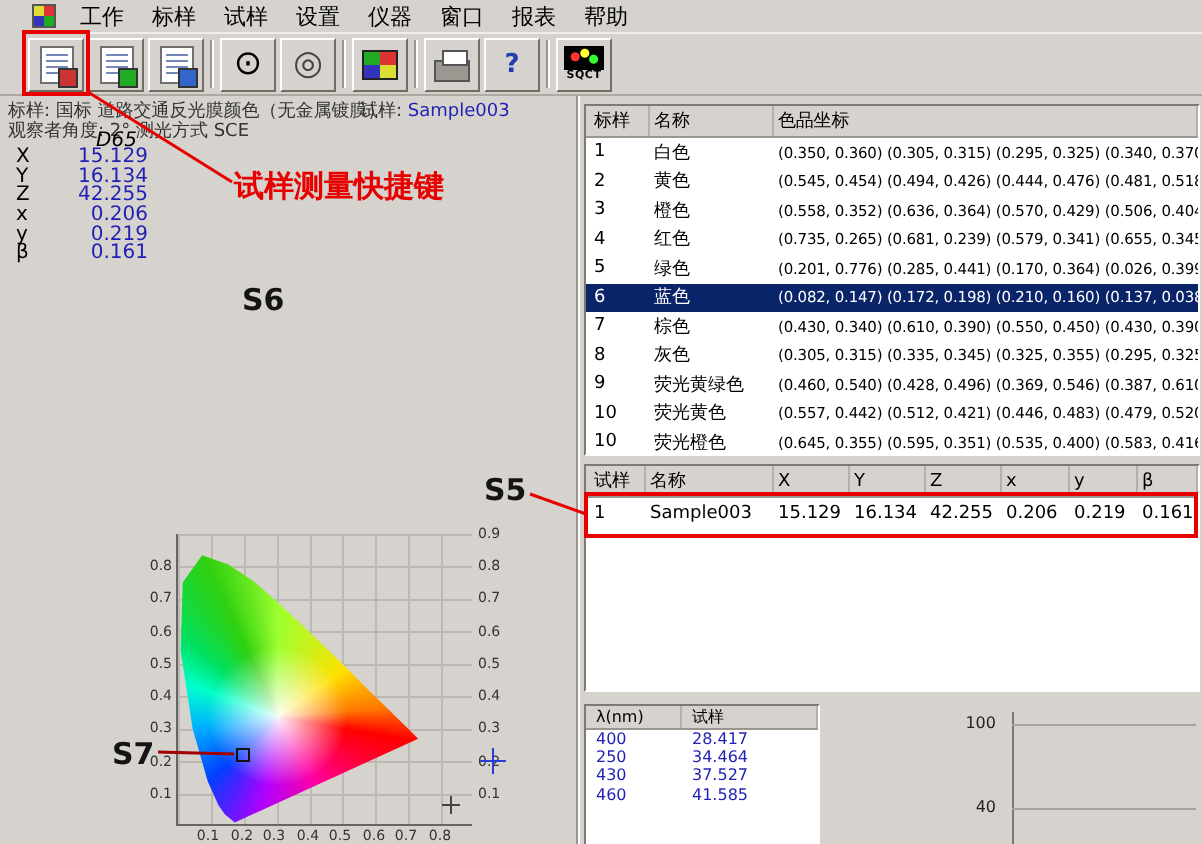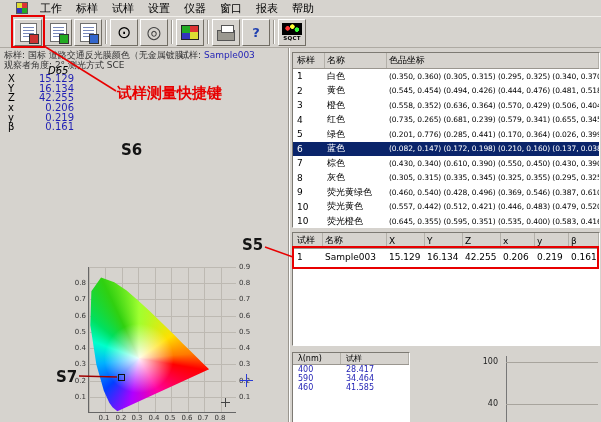--- a/index.html
+++ b/index.html
@@ -321,22 +321,26 @@
   <div id="spectral-table" class="panel-table" style="left:292px;top:352px;width:118px;height:78px;">
     <div class="thead">
       <span class="cell w1">λ(nm)</span>
       <span class="cell w2">试样</span>
     </div>
     <div class="trow">
       <span class="cell w1 blue">400</span>
       <span class="cell w2 blue">28.417</span>
     </div>
     <div class="trow">
-      <span class="cell w1 blue">590</span>
+      <span class="cell w1 blue">250</span>
       <span class="cell w2 blue">34.464</span>
+    </div>
+    <div class="trow">
+      <span class="cell w1 blue">430</span>
+      <span class="cell w2 blue">37.527</span>
     </div>
     <div class="trow">
       <span class="cell w1 blue">460</span>
       <span class="cell w2 blue">41.585</span>
     </div>
   </div>
 
   <span class="rc-tick" style="left:482px;top:357px;">100</span>
   <span class="rc-tick" style="left:482px;top:399px;">40</span>
   <div class="rc-axis" style="left:506px;top:356px;height:66px;"></div>

